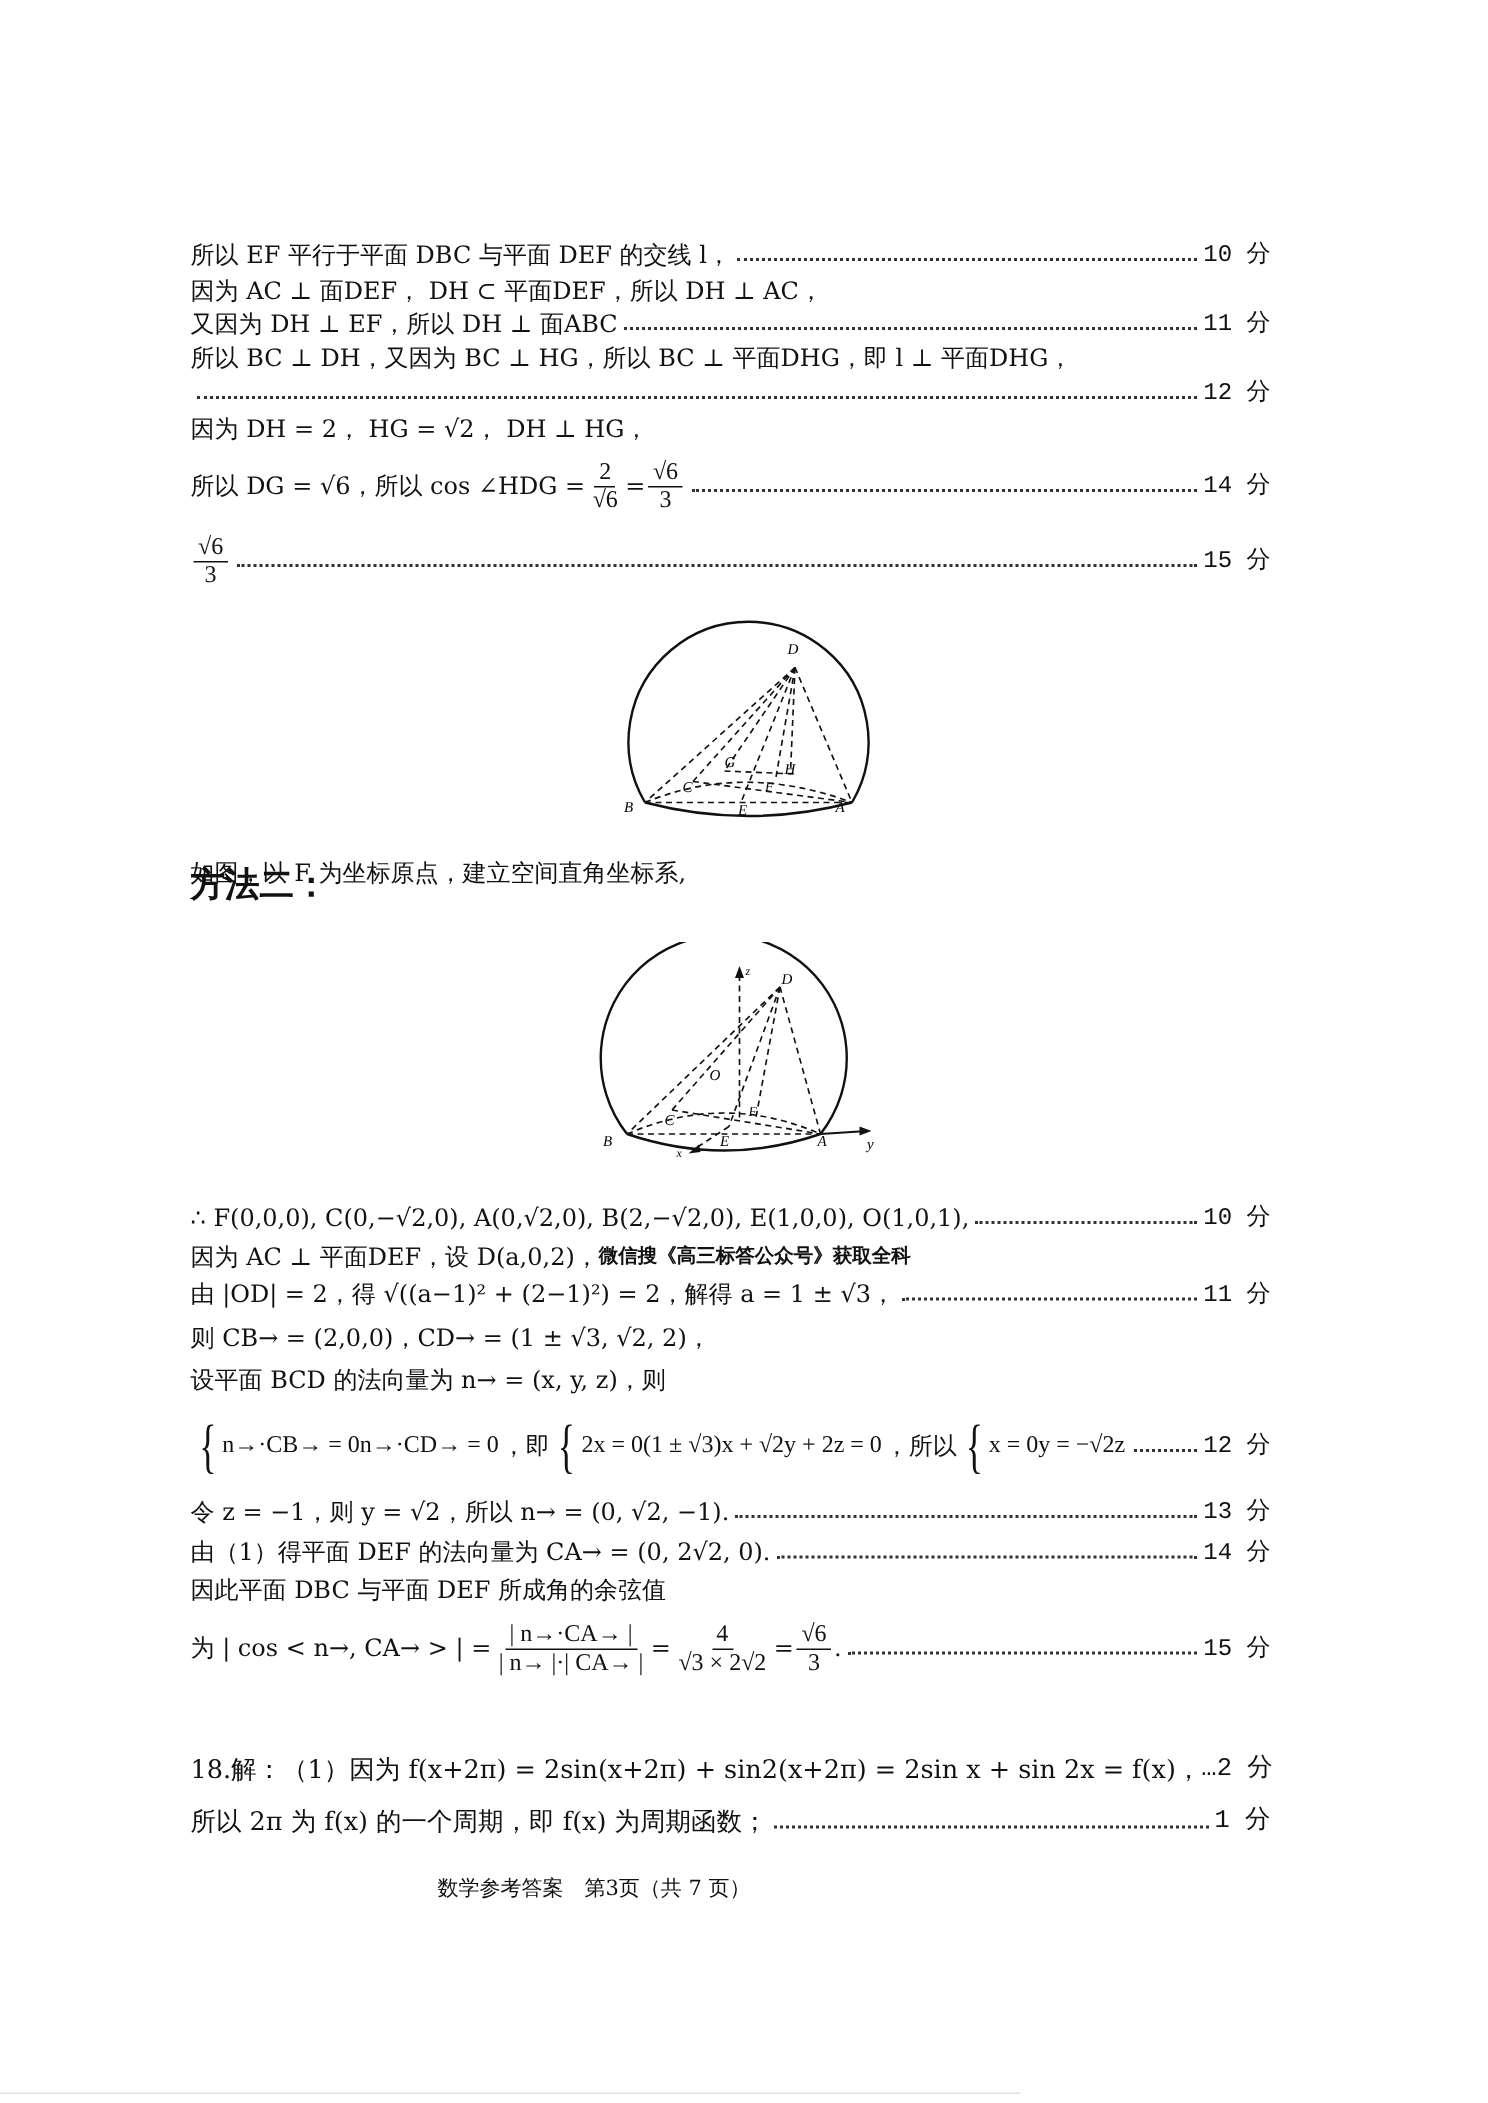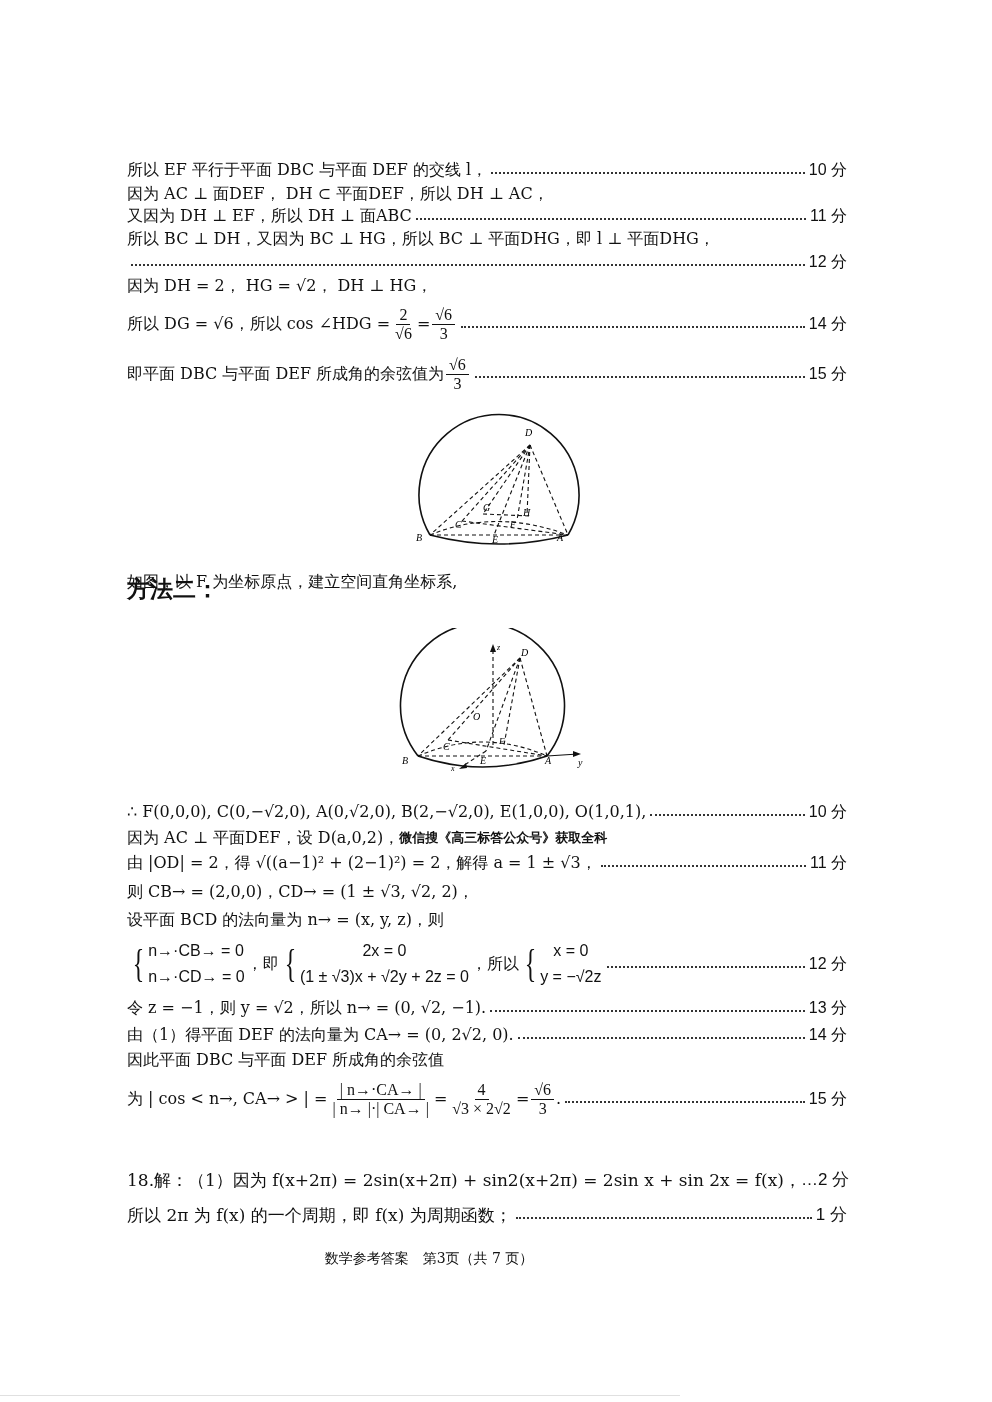--- a/index.html
+++ b/index.html
@@ -2,31 +2,31 @@
 <html><head>
 <meta charset="utf-8">
 <style>
   html, body { margin:0; padding:0; background:#ffffff; }
   body { width:992px; height:1402px; position:relative; overflow:hidden;
          font-family:"DejaVu Serif","Liberation Serif",serif; color:#111; }
   .line { position:absolute; left:127px; width:720px; font-size:16px; line-height:20px;
           white-space:nowrap; display:flex; align-items:center; }
   .line .txt { flex:0 0 auto; }
   .line .dots { flex:1 1 auto; border-bottom:2px dotted #333; margin:0 4px; height:0; align-self:center; transform:translateY(3px); }
-  .line .score { flex:0 0 auto; font-family:Liberation Sans, sans-serif; }
+  .line .score { flex:0 0 auto; font-family:Liberation Mono, monospace; }
   .frac { display:inline-flex; flex-direction:column; align-items:center; vertical-align:middle; margin:0 2px; font-family:"Liberation Serif",serif; }
   .frac .num { border-bottom:1px solid #111; padding:0 3px; line-height:18px; }
   .frac .den { line-height:18px; padding:0 3px; }
   .heading { position:absolute; left:127px; font-weight:bold; font-size:23px; font-family:Liberation Serif, serif; }
   .fig { position:absolute; }
-  .footer { position:absolute; top:1250px; left:0; width:792px; text-align:center; font-size:14px;margin-left:33px; }
+  .footer { position:absolute; top:1250px; left:0; width:792px; text-align:center; font-size:14px; }
   .bottom-rule { position:absolute; left:0; top:1395px; width:680px; height:1px; background:#e0e0e0; }
   .brace { display:inline-flex; align-items:center; vertical-align:middle; margin:0 2px; }
   .brace .bch { font-size:40px; line-height:40px; font-family:"Liberation Serif",serif; transform:scaleX(0.6); }
-  .brace .rows { display:flex; flex-direction:column; font-family:Liberation Sans, sans-serif; line-height:26px;justify-content:center; }
+  .brace .rows { display:flex; font-family:Liberation Serif, serif; line-height:26px;justify-content:center; }
   .small-cn { font-size:13px;font-weight:bold; }
 </style>
 </head>
 <body>
 
 <div class="line" style="top:160px">
   <span class="txt">所以 EF 平行于平面 DBC 与平面 DEF 的交线 l，</span>
   <span class="dots"></span>
   <span class="score">10 分</span>
 </div>
@@ -56,21 +56,20 @@
   </span>
   <span>=</span>
   <span class="frac">
     <span class="num">√6</span>
     <span class="den">3</span>
   </span>
   <span class="dots"></span>
   <span class="score">14 分</span>
 </div>
 <div class="line" style="top:354px;height:40px">
-  <span class="txt">即平面 DBC 与平面 DEF 所成角的余弦值为</span>
   <span class="frac">
     <span class="num">√6</span>
     <span class="den">3</span>
   </span>
   <span class="dots"></span>
   <span class="score">15 分</span>
 </div>
 
 <svg class="fig" style="left:405px;top:403px" width="180" height="145" viewBox="0 0 180 145">
   <path d="M25,132 A80,80 0 1 1 163,132" fill="none" stroke="#111" stroke-width="1.6"></path>

